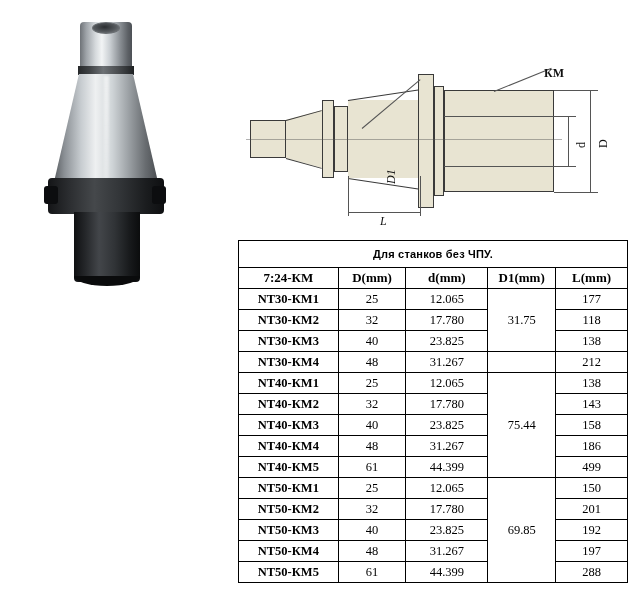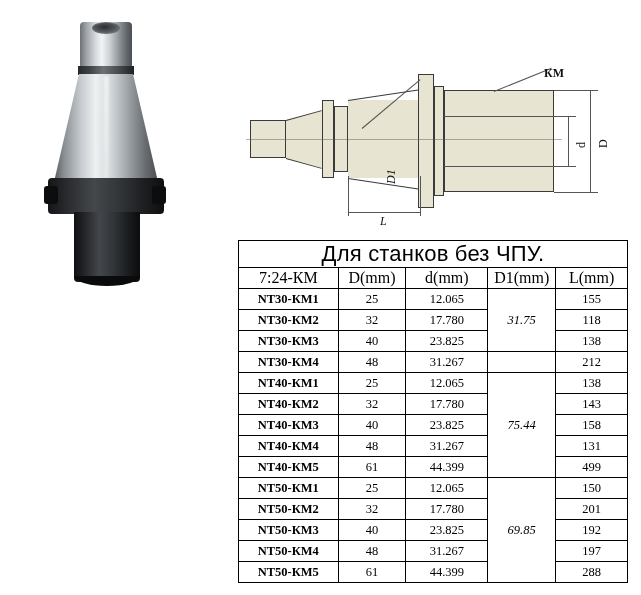--- a/index.html
+++ b/index.html
@@ -172,37 +172,36 @@
     border: 1px solid #000000;
     text-align: center;
     font-size: 12.5px;
     color: #000;
     padding: 0;
     height: 20px;
     line-height: 20px;
   }
   table.specs .title-cell {
     font-family: "Liberation Sans", sans-serif;
-    font-weight: normal;
-    font-size: 22px;
+    font-weight: bold;
+    font-size: 11px;
     height: 26px;
     line-height: 26px;
     letter-spacing: 0.2px;
     text-align: center;
   }
   table.specs thead td {
-    font-weight: normal;
-    font-size: 16px;
+    font-weight: bold;
+    font-size: 13px;
   }
   table.specs td.code {
     font-weight: bold;
   }
   table.specs td.d1 {
     vertical-align: middle;
-    font-style: italic;
   }
   .col-code { width: 100px; }
   .col-d    { width: 68px; }
   .col-dd   { width: 82px; }
   .col-d1   { width: 68px; }
   .col-l    { width: 72px; }
 </style>
 </head>
 <body>
 
@@ -286,21 +285,21 @@
         <td>L(mm)</td>
       </tr>
     </thead>
     <tbody>
 
       <tr>
         <td class="code">NT30-КМ1</td>
         <td>25</td>
         <td>12.065</td>
         <td class="d1" rowspan="3">31.75</td>
-        <td>155</td>
+        <td>177</td>
       </tr>
       <tr>
         <td class="code">NT30-КМ2</td>
         <td>32</td>
         <td>17.780</td>
         <td>118</td>
       </tr>
       <tr>
         <td class="code">NT30-КМ3</td>
         <td>40</td>
@@ -331,21 +330,21 @@
       <tr>
         <td class="code">NT40-КМ3</td>
         <td>40</td>
         <td>23.825</td>
         <td>158</td>
       </tr>
       <tr>
         <td class="code">NT40-КМ4</td>
         <td>48</td>
         <td>31.267</td>
-        <td>131</td>
+        <td>186</td>
       </tr>
       <tr>
         <td class="code">NT40-КМ5</td>
         <td>61</td>
         <td>44.399</td>
         <td>499</td>
       </tr>
 
       <tr>
         <td class="code">NT50-КМ1</td>

